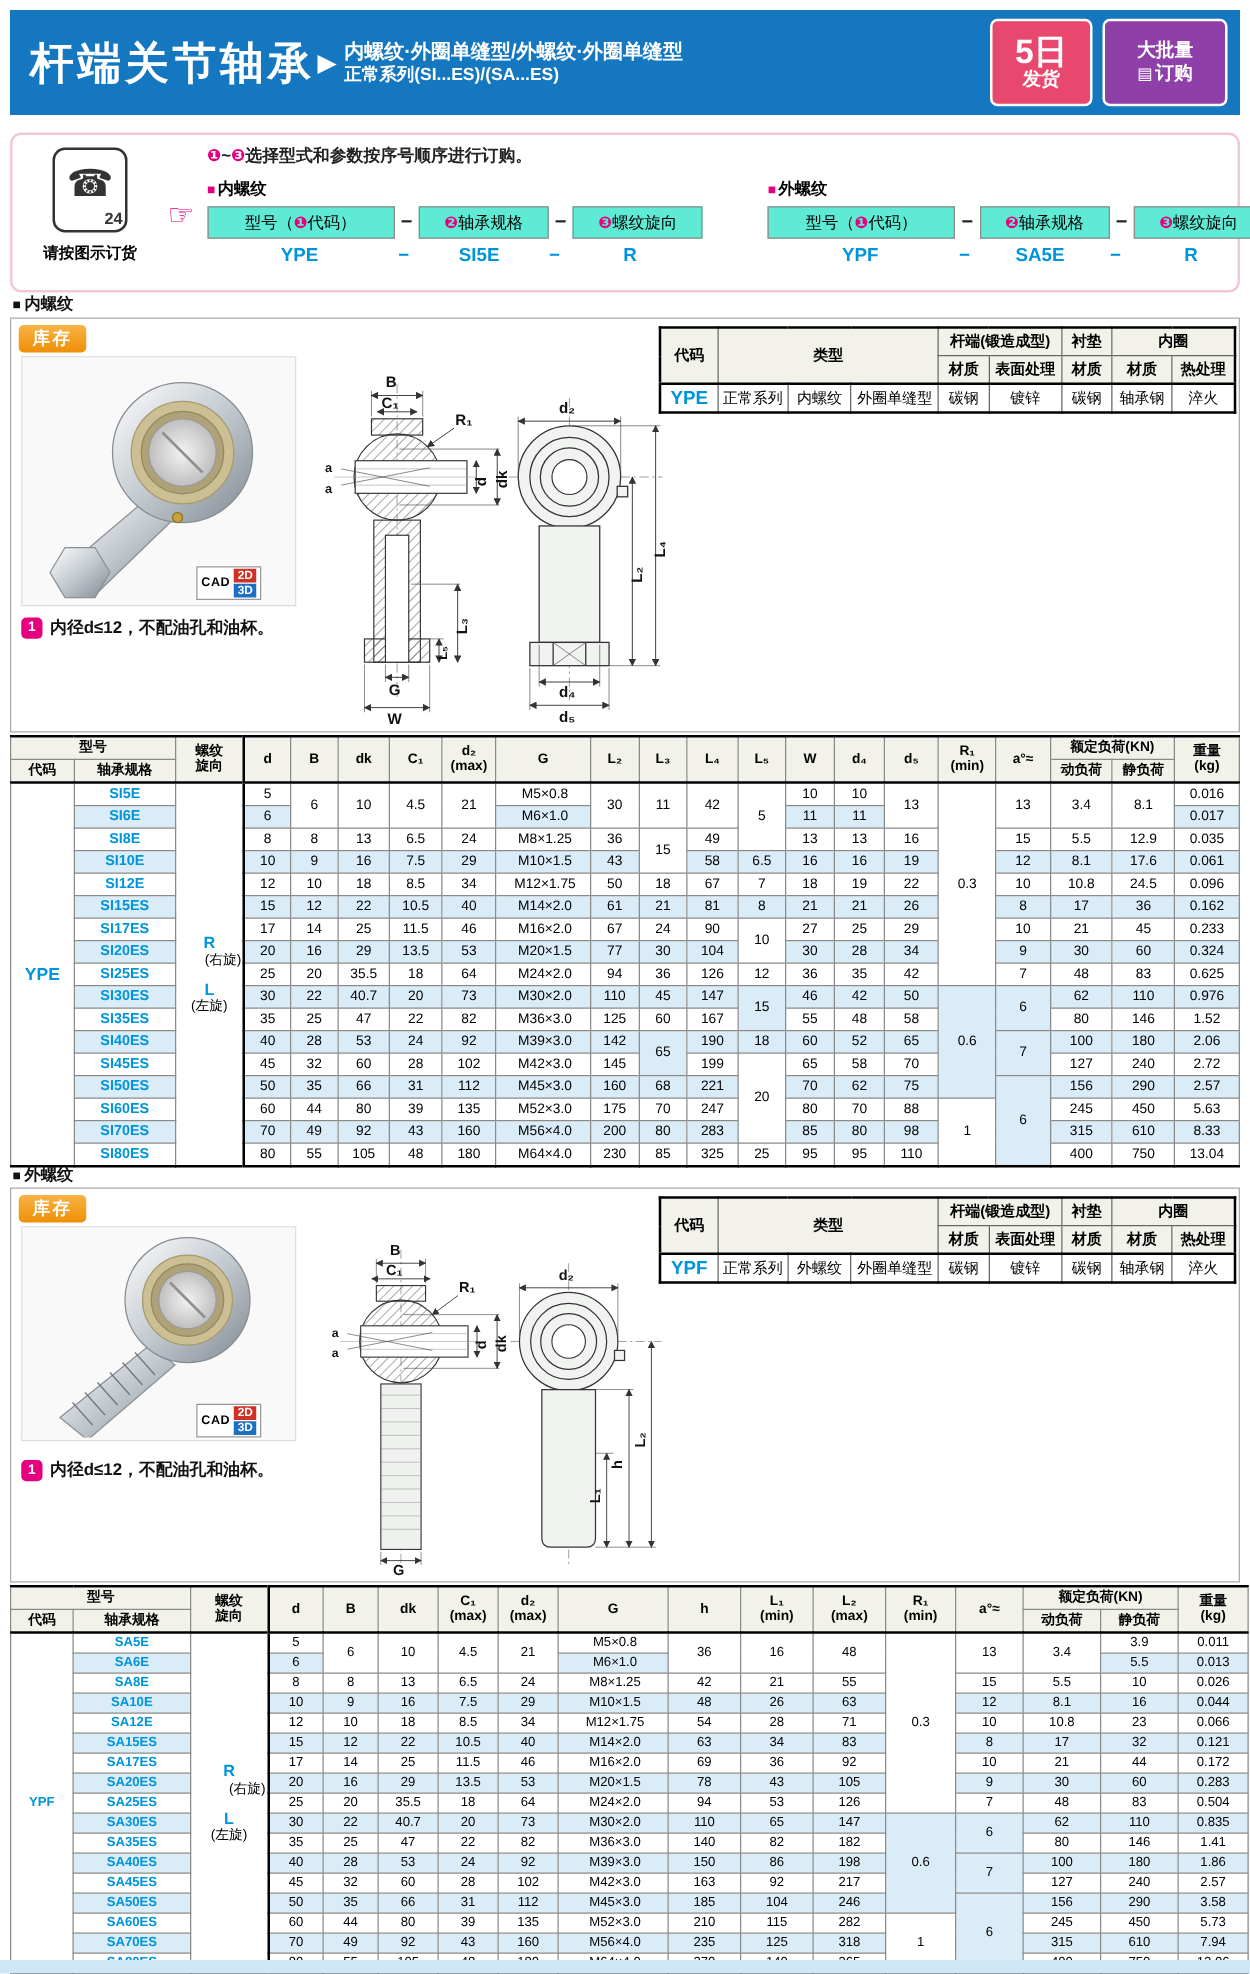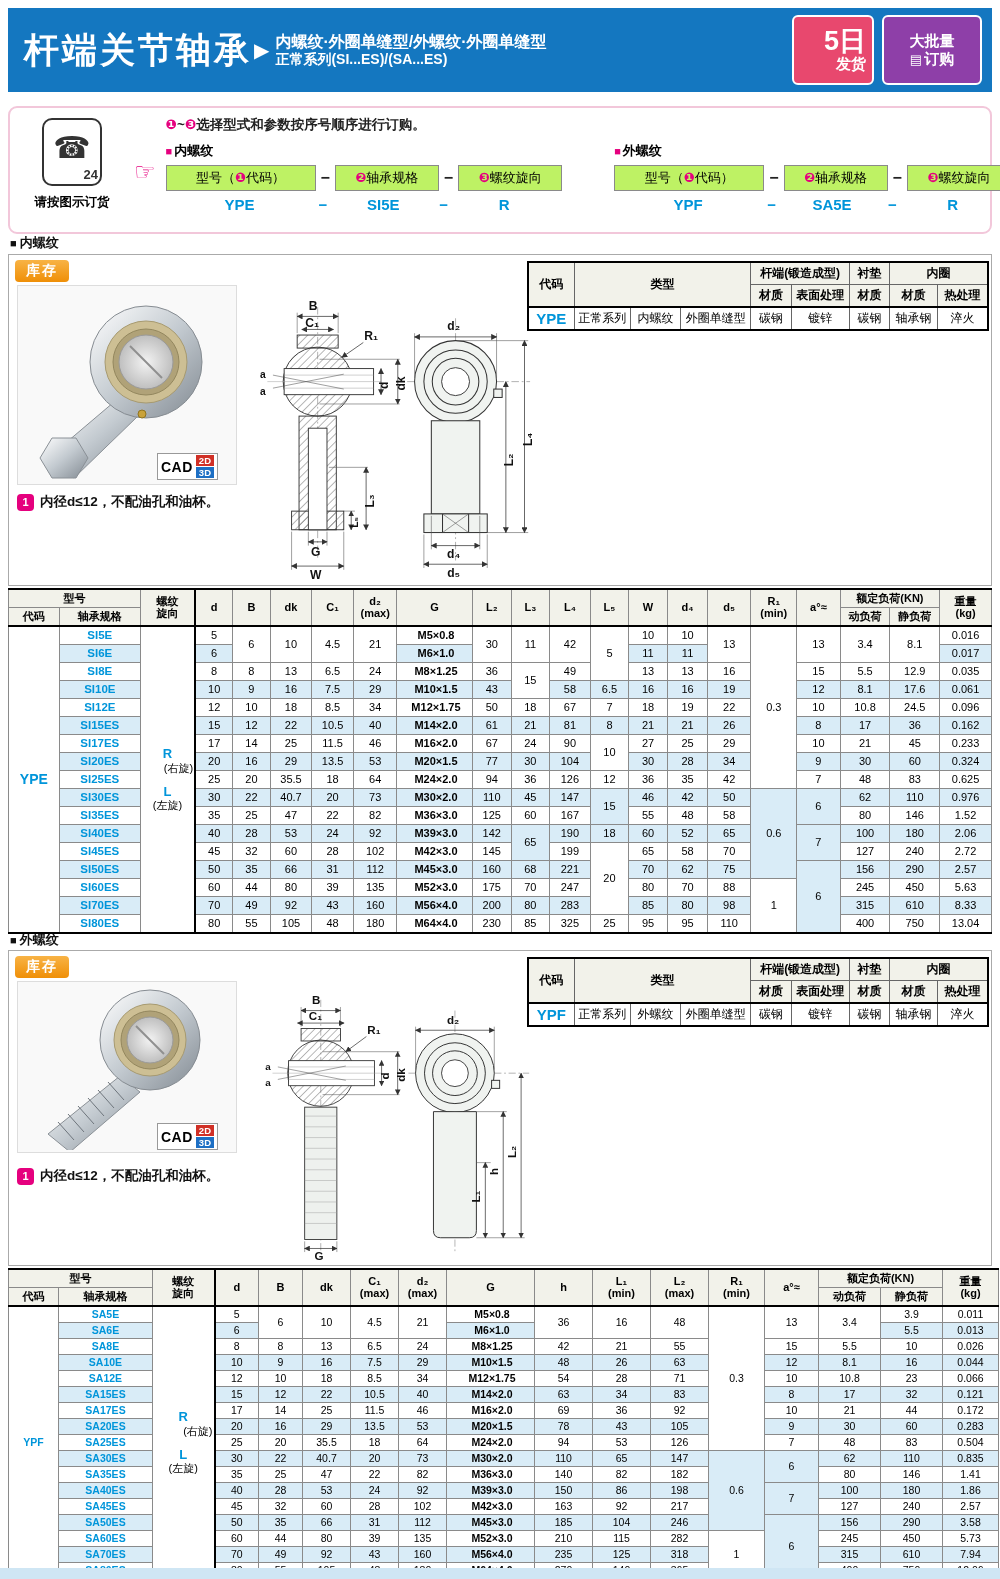--- a/index.html
+++ b/index.html
@@ -7,63 +7,63 @@
 
   
   .hdr{position:absolute;left:8px;top:8px;width:984px;height:84px;background:#1477c0;display:flex;align-items:center;}
   .hdr-title{color:#fff;font-weight:bold;font-size:35px;letter-spacing:3px;margin-left:16px;white-space:nowrap;}
   .hdr-arrow{color:#fff;font-size:20px;margin:0 6px 0 2px;}
   .hdr-sub{color:#fff;line-height:1.15;}
   .hdr-sub1{font-size:16px;font-weight:bold;}
   .hdr-sub2{font-size:14px;font-weight:bold;}
   .hdr-badges{margin-left:auto;margin-right:10px;display:flex;gap:8px;}
   .badge{border:2px solid #fff;border-radius:6px;color:#fff;text-align:center;display:flex;flex-direction:column;justify-content:center;padding:2px 6px;height:62px;}
-  .badge-pink{background:#e8486e;width:66px;align-items:flex-end;}
+  .badge-pink{background:#e8486e;width:66px;}
   .badge-purple{background:#8e3fa8;width:84px;}
   .b-big{font-size:27px;font-weight:bold;line-height:1;}
   .b-small{font-size:15px;font-weight:bold;line-height:1.2;}
   .b-ico{font-size:13px;margin-right:2px;}
 
   
   .order{position:absolute;left:8px;top:106px;width:960px;height:108px;border:2px solid #f2c7da;border-radius:9px;padding:8px 10px;display:flex;gap:10px;}
   .phonecol{width:104px;text-align:center;flex:none;}
   .phonebox{width:56px;height:64px;border:2px solid #333;border-radius:10px;margin:2px auto 0;position:relative;}
   .phoneglyph{font-size:30px;line-height:56px;color:#333;}
   .phone24{position:absolute;right:2px;bottom:2px;font-size:13px;font-weight:bold;color:#333;}
   .phonecap{font-size:12.5px;font-weight:bold;margin-top:8px;white-space:nowrap;}
   .hand{color:#e5007e;font-size:24px;margin-top:42px;flex:none;}
   .ordercontent{flex:1;}
   .instr{font-size:13.5px;font-weight:bold;color:#222;}
   .instr .onum{color:#e5007e;}
   .grprow{display:flex;gap:52px;margin-top:8px;}
   .grp-label{font-size:13px;font-weight:bold;margin-bottom:5px;}
   .grp-label .sq{color:#e5007e;font-size:11px;margin-right:2px;}
   .boxrow,.exrow{display:flex;align-items:center;}
-  .obox{border:1px solid #8a8a8a;background:#bef264;font-size:13px;text-align:center;padding:3px 0;}
+  .obox{border:1px solid #8a8a8a;background:#5eead4;font-size:13px;text-align:center;padding:3px 0;}
   .w1{width:148px;display:inline-block;text-align:center;}
   .w2{width:102px;display:inline-block;text-align:center;}
   .w3{width:102px;display:inline-block;text-align:center;}
   .onum{color:#e5007e;font-weight:bold;}
   .odash{margin:0 5px;font-weight:bold;color:#222;}
   .exrow{margin-top:5px;}
   .ex{color:#0095da;font-weight:bold;font-size:15px;}
   .exrow .odash{color:#0095da;}
 
   
   .bullet{position:absolute;left:10px;font-size:13px;font-weight:bold;color:#111;}
   .bullet .bsq{font-size:11px;margin-right:3px;}
 
   
   .sect{position:absolute;left:8px;width:982px;border:1px solid #aaa;background:#fff;}
   #sect1{top:254px;height:330px;}
   #sect2{top:950px;height:314px;}
   .stock{position:absolute;left:6px;top:5px;background:linear-gradient(#f8b345,#ef8f07);color:#fff;font-weight:bold;font-size:14px;padding:2px 11px;border-radius:4px;letter-spacing:2px;}
   .photo{position:absolute;left:8px;top:30px;width:218px;border:1px solid #ddd;background:#f9f9f9;}
   .cadbadge{position:absolute;display:flex;align-items:center;background:#fff;border:1px solid #999;padding:1px 3px;gap:3px;}
-  .cadtxt{font-weight:bold;font-size:14px;letter-spacing:.5px;}
+  .cadtxt{font-weight:bold;font-size:10px;letter-spacing:.5px;}
   .cadcol{display:flex;flex-direction:column;gap:1px;}
   .cad2d{background:#d03026;color:#fff;font-size:9.5px;font-weight:bold;padding:0 3px;line-height:11px;}
   .cad3d{background:#1d6fc4;color:#fff;font-size:9.5px;font-weight:bold;padding:0 3px;line-height:11px;}
   .note{position:absolute;left:8px;display:flex;gap:6px;align-items:center;font-size:13.5px;font-weight:bold;color:#111;}
   .nbadge{background:#e5007e;color:#fff;border-radius:4px;min-width:17px;height:17px;line-height:17px;text-align:center;font-size:11px;flex:none;}
   .infotable{position:absolute;left:518px;top:6px;}
   .diag{position:absolute;left:236px;top:26px;}
 
   
   .twrap{position:absolute;left:8px;width:984px;}
@@ -72,21 +72,21 @@
   table.spec{border-collapse:collapse;table-layout:fixed;width:100%;font-size:11px;border-top:2px solid #000;border-bottom:2px solid #000;}
   table.spec th,table.spec td{border:1px solid #8a8a8a;text-align:center;padding:0 1px;height:17px;line-height:1.05;overflow:hidden;}
   table.spec thead th{background:#f2f2ea;font-weight:bold;white-space:pre-line;font-size:11px;}
   table.spec thead{border-bottom:2px solid #000;}
   table.spec tr.alt td{background:#d9ecf7;}
   table.spec.t2 td{height:15px;font-size:10.5px;}
   .code{color:#0095da;font-weight:bold;font-size:14px;}
   .model{color:#0095da;font-weight:bold;font-size:11.5px;}
   .mag{color:#000000;}
   .hb{border-right:2px solid #000 !important;}
-  .g{text-align:right;padding-left:4px !important;font-weight:bold;}
+  .g{text-align:right;padding-left:4px !important;}
   td.rot{border-right:2px solid #000 !important;background:#fff;}
   td.rot div{line-height:1.15;font-size:11px;}
   td.rot div.blue{color:#0095da;font-weight:bold;font-size:13px;}
   td.rot div:nth-child(2){margin-bottom:10px;text-align:right;}
   table.info{border-collapse:collapse;table-layout:fixed;width:462px;font-size:12px;border:2px solid #000;}
   table.info th,table.info td{border:1px solid #666;text-align:center;padding:1px 1px;height:19px;overflow:hidden;}
   table.info thead th{background:#f2f2ea;font-weight:bold;}
   table.info thead{border-bottom:2px solid #000;}
   table.info .code{font-size:15px;}
 

